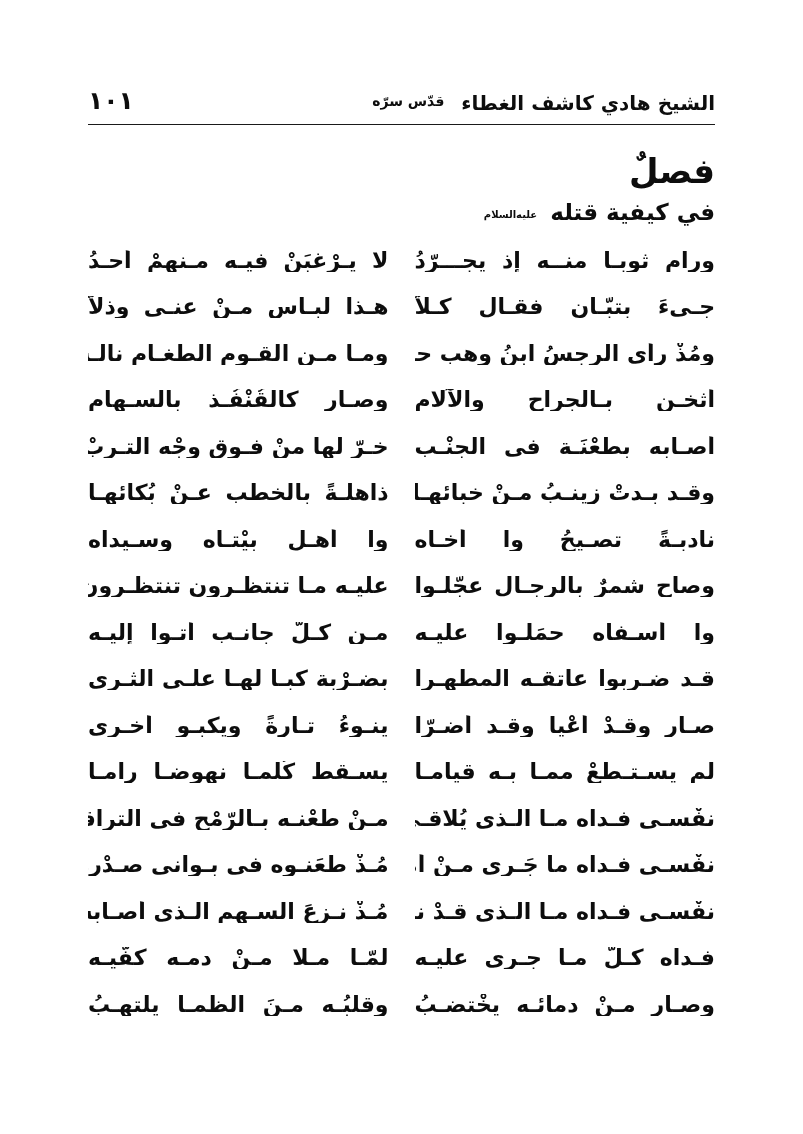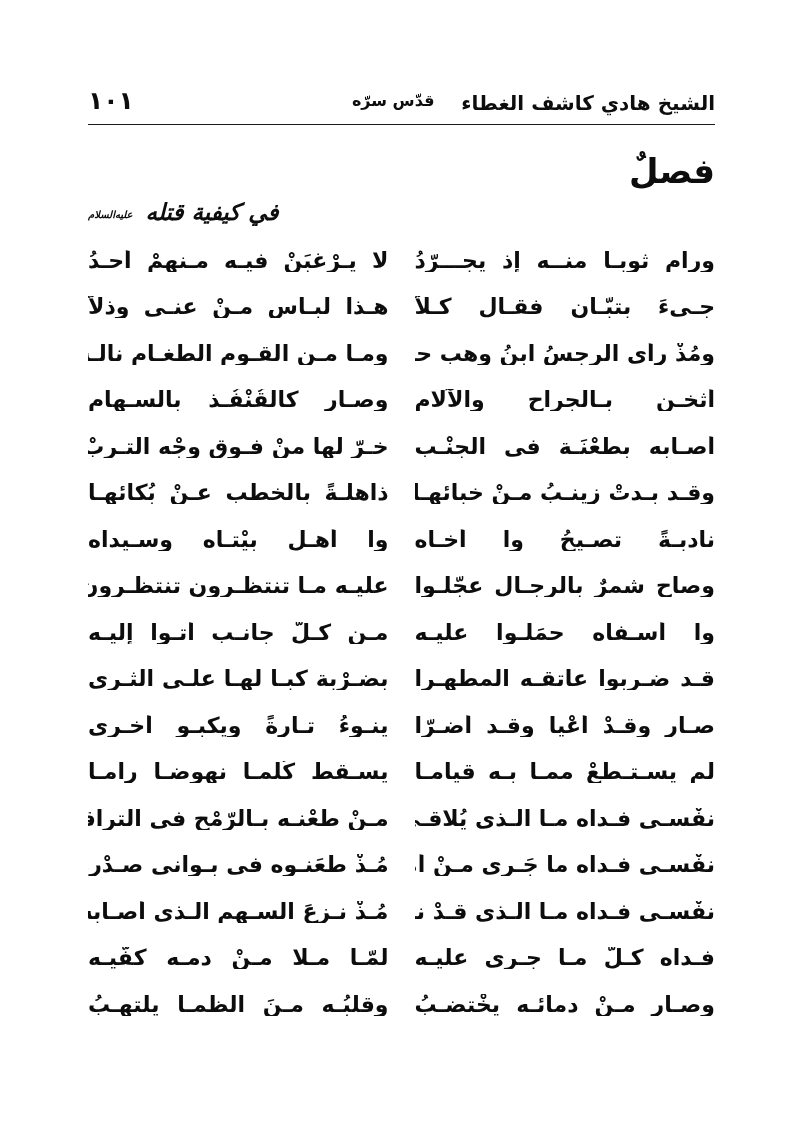--- a/index.html
+++ b/index.html
@@ -22,44 +22,43 @@
     align-items:flex-end;
     border-bottom:1.6px solid #1a1a1a;
     padding-bottom:9px;
   }
   .header-title{
     font-size:20px;
     font-weight:bold;
     white-space:nowrap;
   }
   .header-honorific{
-    font-size:16px;
+    font-size:14px;
     font-weight:bold;
     vertical-align:4px;
-    margin-right:20px;
+    margin-right:10px;
   }
   .page-number{
     font-size:25px;
     font-weight:bold;
   }
   
   .section-title{
     margin:26px 0 6px 0;
     text-align:right;
     font-size:34px;
     font-weight:bold;
     line-height:1.2;
   }
   .section-subtitle{
     margin:4px 0 10px 0;
-    text-align:left;
+    text-align:right;
     font-size:23px;
     font-weight:bold;
     line-height:1.3;
-    font-style:italic;
   }
   .subtitle-honorific{
     display:inline-block;
     font-size:10px;
     font-weight:bold;
     vertical-align:2px;
     margin-right:5px;
     line-height:1;
   }
   

